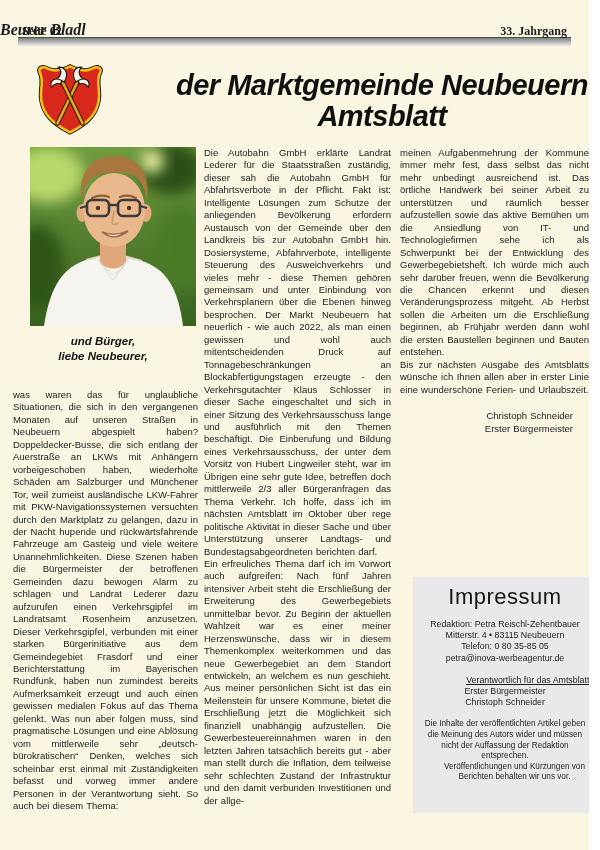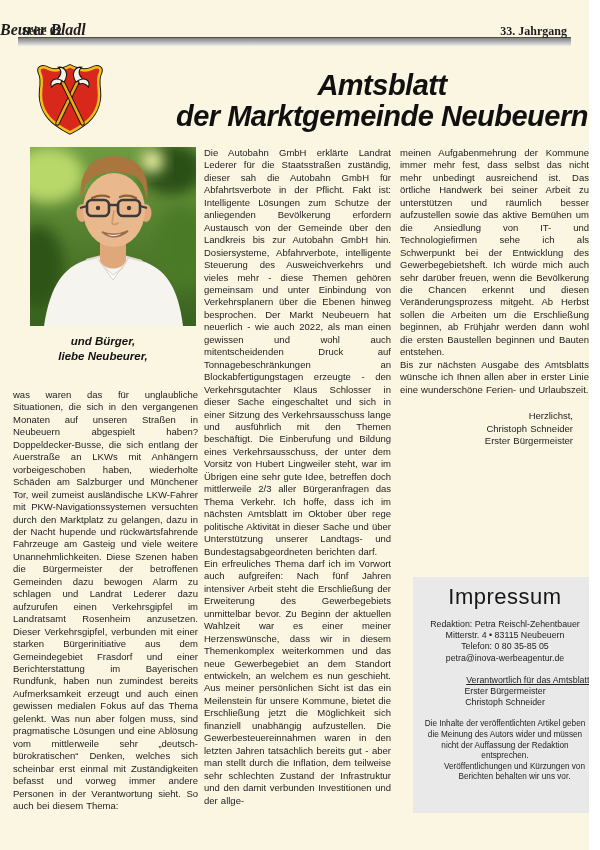--- a/index.html
+++ b/index.html
@@ -90,22 +90,22 @@
       <path d="M61 25 C71 20 78 25 75 34 C71 29 66 28 63 30 Z" fill="#f3f1ea" stroke="#1a1208" stroke-width="1.4"></path>
 
       <line x1="67" y1="83" x2="37" y2="21" stroke="#1a1208" stroke-width="6" stroke-linecap="round"></line>
       <line x1="67" y1="83" x2="37" y2="21" stroke="#e8a81e" stroke-width="3.6" stroke-linecap="round"></line>
       <path d="M42 27 C49 16 44 6 34 7 C40 12 38 18 33 23 Z" fill="#f3f1ea" stroke="#1a1208" stroke-width="1.4"></path>
       <path d="M39 25 C29 20 22 25 25 34 C29 29 34 28 37 30 Z" fill="#f3f1ea" stroke="#1a1208" stroke-width="1.4"></path>
     </svg>
   </div>
 
   <div class="masthead">
+    <div>der Marktgemeinde Neubeuern</div>
     <div>Amtsblatt</div>
-    <div>der Marktgemeinde Neubeuern</div>
   </div>
 
   <div class="photo">
     <svg viewBox="0 0 166 179" width="166" height="179">
       <defs>
         <linearGradient id="bgG" x1="0" y1="0" x2="0" y2="1">
           <stop offset="0" stop-color="#6f9c3f"></stop>
           <stop offset="1" stop-color="#38621f"></stop>
         </linearGradient>
         <filter id="bl" x="-40%" y="-40%" width="180%" height="180%">
@@ -163,21 +163,20 @@
 
   <div class="col" id="col2">
     <p>Die Autobahn GmbH erklärte Landrat Lederer für die Staatsstraßen zuständig, dieser sah die Autobahn GmbH für Abfahrtsverbote in der Pflicht. Fakt ist: Intelligente Lösungen zum Schutze der anliegenden Bevölkerung erfordern Austausch von der Gemeinde über den Landkreis bis zur Autobahn GmbH hin. Dosiersysteme, Abfahrverbote, intelligente Steuerung des Ausweichverkehrs und vieles mehr - diese Themen gehören gemeinsam und unter Einbindung von Verkehrsplanern über die Ebenen hinweg besprochen. Der Markt Neubeuern hat neuerlich - wie auch 2022, als man einen gewissen und wohl auch mitentscheidenden Druck auf Tonnagebeschränkungen an Blockabfertigungstagen erzeugte - den Verkehrsgutachter Klaus Schlosser in dieser Sache eingeschaltet und sich in einer Sitzung des Verkehrsausschuss lange und ausführlich mit den Themen beschäftigt. Die Einberufung und Bildung eines Verkehrsausschuss, der unter dem Vorsitz von Hubert Lingweiler steht, war im Übrigen eine sehr gute Idee, betreffen doch mittlerweile 2/3 aller Bürgeranfragen das Thema Verkehr. Ich hoffe, dass ich im nächsten Amtsblatt im Oktober über rege politische Aktivität in dieser Sache und über Unterstützung unserer Landtags- und Bundestagsabgeordneten berichten darf.</p>
     <p>Ein erfreuliches Thema darf ich im Vorwort auch aufgreifen: Nach fünf Jahren intensiver Arbeit steht die Erschließung der Erweiterung des Gewerbegebiets unmittelbar bevor. Zu Beginn der aktuellen Wahlzeit war es einer meiner Herzenswünsche, dass wir in diesem Themenkomplex weiterkommen und das neue Gewerbegebiet an dem Standort entwickeln, an welchem es nun geschieht. Aus meiner persönlichen Sicht ist das ein Meilenstein für unsere Kommune, bietet die Erschließung jetzt die Möglichkeit sich finanziell unabhängig aufzustellen. Die Gewerbesteuereinnahmen waren in den letzten Jahren tatsächlich bereits gut - aber man stellt durch die Inflation, dem teilweise sehr schlechten Zustand der Infrastruktur und den damit verbunden Investitionen und der allge-</p>
   </div>
 
   <div class="col" id="col3">
     <p>meinen Aufgabenmehrung der Kommune immer mehr fest, dass selbst das nicht mehr unbedingt ausreichend ist. Das örtliche Handwerk bei seiner Arbeit zu unterstützen und räumlich besser aufzustellen sowie das aktive Bemühen um die Ansiedlung von IT- und Technologiefirmen sehe ich als Schwerpunkt bei der Entwicklung des Gewerbegebietsheft. Ich würde mich auch sehr darüber freuen, wenn die Bevölkerung die Chancen erkennt und diesen Veränderungsprozess mitgeht. Ab Herbst sollen die Arbeiten um die Erschließung beginnen, ab Frühjahr werden dann wohl die ersten Baustellen beginnen und Bauten entstehen.</p>
     <p>Bis zur nächsten Ausgabe des Amtsblatts wünsche ich Ihnen allen aber in erster Linie eine wunderschöne Ferien- und Urlaubszeit.</p>
     <div class="signature">
-      <div>Herzlichst,</div>
       <div>Christoph Schneider</div>
       <div>Erster Bürgermeister</div>
     </div>
   </div>
 
   <div class="impressum">
     <div class="imp-title">Impressum</div>
     <div class="imp-line">Redaktion: Petra Reischl-Zehentbauer</div>
     <div class="imp-line">Mitterstr. 4 • 83115 Neubeuern</div>
     <div class="imp-line">Telefon: 0 80 35-85 05</div>

